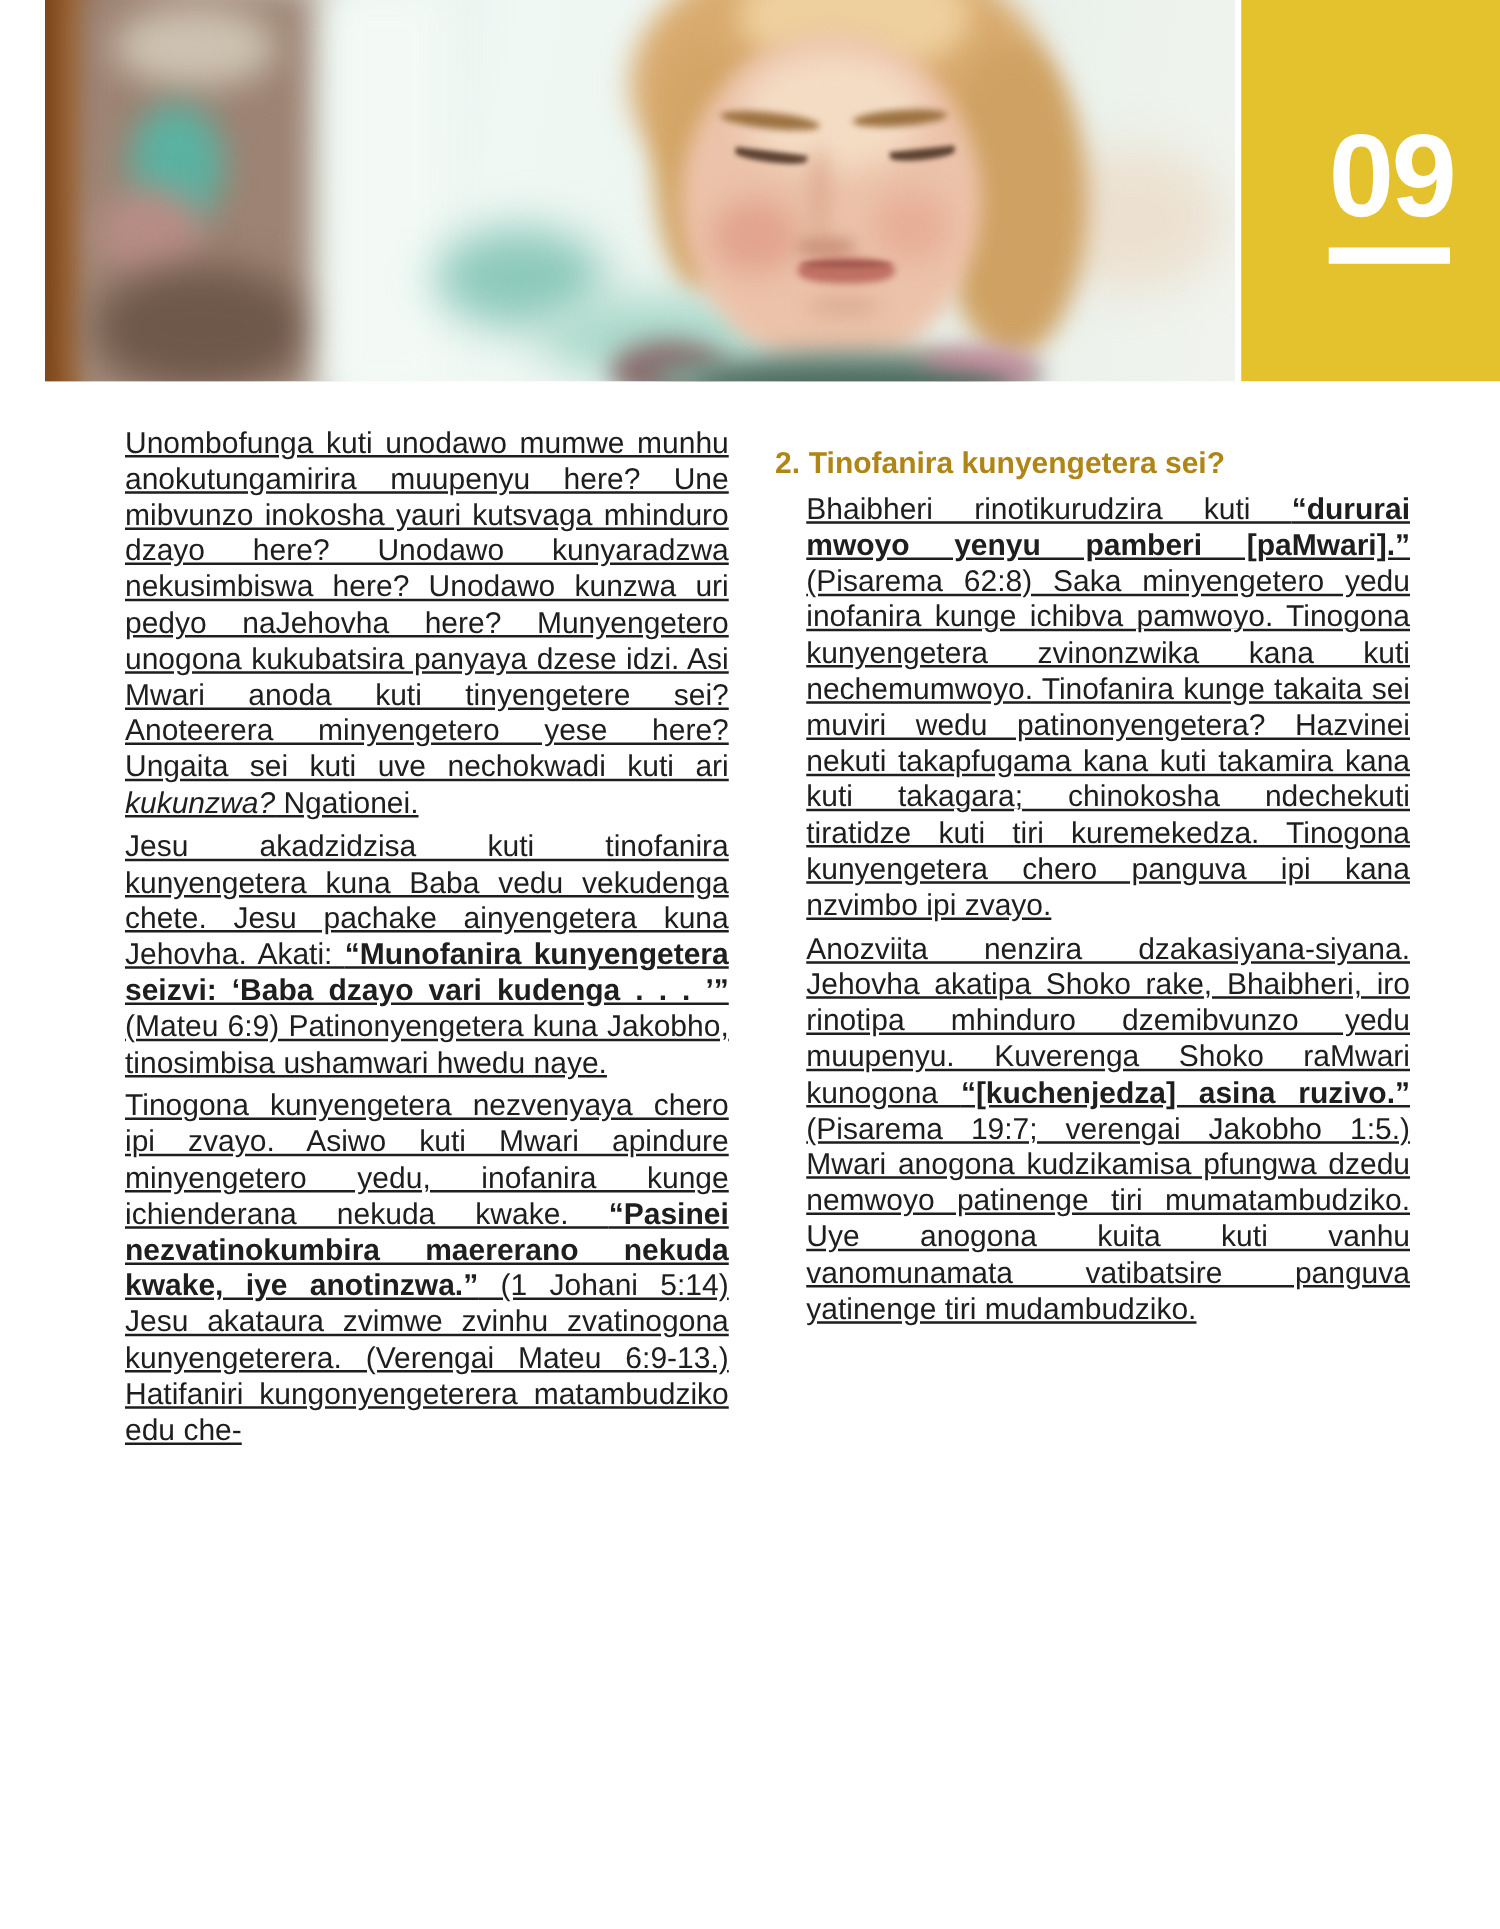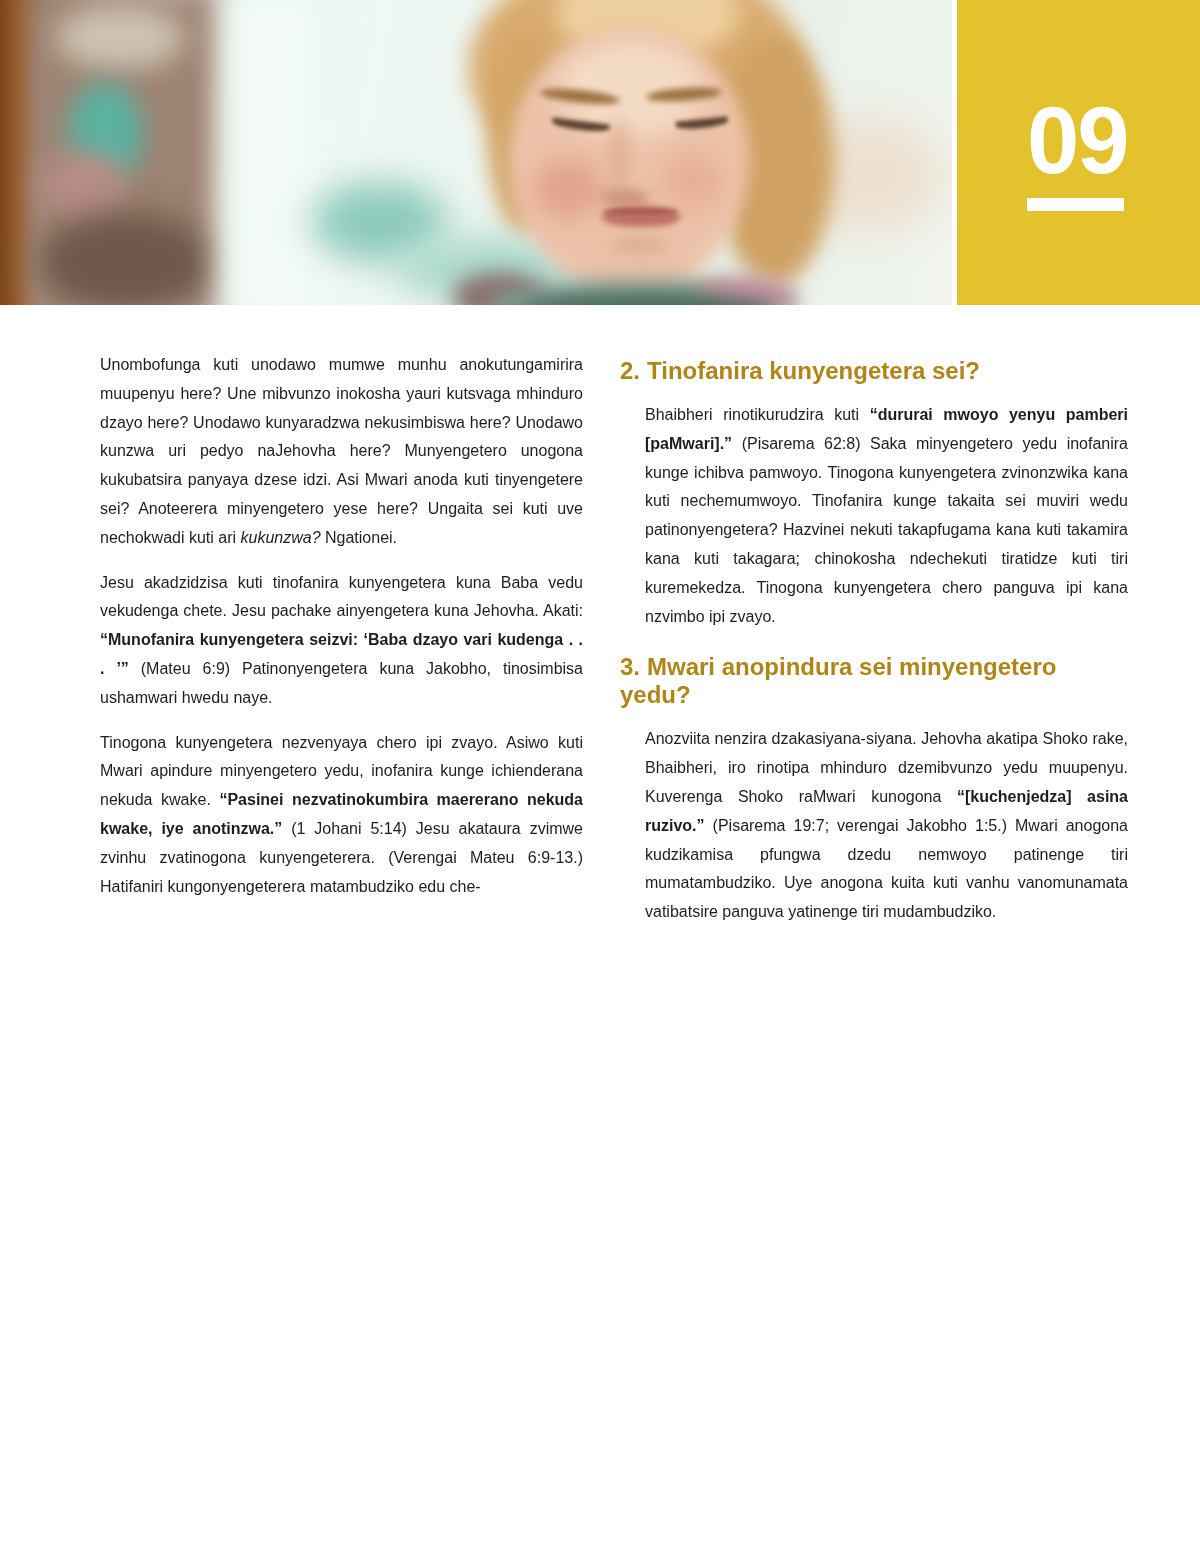--- a/index.html
+++ b/index.html
@@ -1,20 +1,20 @@
 <!DOCTYPE html>
 <html style="--accent: #E4C22E; --gold: #B08518; --text: #1E1E1E;"><head>
 <meta charset="utf-8">
 <style>
   html,body { margin:0; padding:0; background:#ffffff; }
   body { font-family:"Liberation Sans", sans-serif; }
   .page { position:relative; width:1200px; height:1543px; background:#ffffff; overflow:hidden; }
 
   
-  .hero { display:flex; height:305px; }
+  .hero { display:flex; height:305px;padding-left:36px; }
   .photo {
     position:relative; width:952px; height:305px; overflow:hidden; flex:0 0 auto;
     background:linear-gradient(100deg,#8a5a34 0%,#9c8274 5%,#c4b8a8 11%,#e2efe9 24%,#f0f8f4 38%,#ecf5f0 55%,#e7f0ea 72%,#edf2ec 88%,#f1f4ee 100%);
   }
   .ph { position:absolute; border-radius:50%; }
   .wood        { left:-8px; top:-8px; width:52px; height:330px; border-radius:0; background:linear-gradient(90deg,#6f3c15,#9a5c26 60%,rgba(154,92,38,0)); filter:blur(5px); }
   .shelf       { left:28px; top:-10px; width:195px; height:330px; border-radius:0; background:#9d8373; filter:blur(15px); }
   .shelf-top   { left:55px; top:5px; width:130px; height:65px; background:#cdc2b1; filter:blur(14px); }
   .shelf-teal  { left:68px; top:82px; width:75px; height:100px; background:#5ab2a1; filter:blur(13px); }
   .shelf-pink  { left:42px; top:150px; width:85px; height:75px; background:#b78d85; filter:blur(13px); }
@@ -50,21 +50,21 @@
   .lesson-number { position:absolute; left:70px; top:94px; font-size:94px; line-height:1; font-weight:700; color:#ffffff; letter-spacing:-2px; }
   .lesson-underline { position:absolute; left:70px; top:198px; width:97px; height:13px; background:#ffffff; }
 
   
   .title-wrap { margin:40px 0 0 75px; }
   h1.page-title { margin:0; width:770px; font-size:58px; line-height:60px; font-weight:700; letter-spacing:-1px; color:#141414; transform:scaleX(0.88); transform-origin:top left; }
 
   
   .columns { display:flex; gap:37px; margin:30px 72px 0 75px; }
   .col { flex:1; min-width:0; }
-  .para { margin:16px 0 4px 25px; font-size:16px; line-height:28.8px; text-align:justify; color:var(--text,#1E1E1E); }
+  .para { margin:6px 0 4px 25px; font-size:24px; line-height:28.8px; text-align:justify; color:var(--text,#1E1E1E);text-decoration:underline; }
   .sec-heading { margin:22px 0 9px 0; font-size:24px; line-height:28px; font-weight:700; color:var(--gold,#B08518); }
   .h-num { margin-right:7px; }
   .bold { font-weight:700; }
   .italic { font-style:italic; }
 </style>
 </head>
 <body>
 
 <div class="page">
 
@@ -112,18 +112,17 @@
 
   <main class="columns">
     <section class="col">
         <p class="para intro"><span>Unombofunga kuti unodawo mumwe munhu anokutungamirira muupenyu here? Une mibvunzo inokosha yauri kutsvaga mhinduro dzayo here? Unodawo kunyaradzwa nekusimbiswa here? Unodawo kunzwa uri pedyo naJehovha here? Munyengetero unogona kukubatsira panyaya dzese idzi. Asi Mwari anoda kuti tinyengetere sei? Anoteerera minyengetero yese here? Ungaita sei kuti uve nechokwadi kuti ari </span><span class="italic">kukunzwa?</span><span> Ngationei.</span></p>
         <p class="para"><span>Jesu akadzidzisa kuti tinofanira kunyengetera kuna Baba vedu vekudenga chete. Jesu pachake ainyengetera kuna Jehovha. Akati: </span><span class="bold">“Munofanira kunyengetera seizvi: ‘Baba dzayo vari kudenga . . . ’”</span><span> (Mateu 6:9) Patinonyengetera kuna Jakobho, tinosimbisa ushamwari hwedu naye.</span></p>
         <p class="para"><span>Tinogona kunyengetera nezvenyaya chero ipi zvayo. Asiwo kuti Mwari apindure minyengetero yedu, inofanira kunge ichienderana nekuda kwake. </span><span class="bold">“Pasinei nezvatinokumbira maererano nekuda kwake, iye anotinzwa.”</span><span> (1 Johani 5:14) Jesu akataura zvimwe zvinhu zvatinogona kunyengeterera. (Verengai Mateu 6:9-13.) Hatifaniri kungonyengeterera matambudziko edu che-</span></p>
       </section>
     <section class="col">
         <h3 class="sec-heading"><span class="h-num">2.</span><span>Tinofanira kunyengetera sei?</span></h3>
         <p class="para"><span>Bhaibheri rinotikurudzira kuti </span><span class="bold">“dururai mwoyo yenyu pamberi [paMwari].”</span><span> (Pisarema 62:8) Saka minyengetero yedu inofanira kunge ichibva pamwoyo. Tinogona kunyengetera zvinonzwika kana kuti nechemumwoyo. Tinofanira kunge takaita sei muviri wedu patinonyengetera? Hazvinei nekuti takapfugama kana kuti takamira kana kuti takagara; chinokosha ndechekuti tiratidze kuti tiri kuremekedza. Tinogona kunyengetera chero panguva ipi kana nzvimbo ipi zvayo.</span></p>
-        <h3 class="sec-heading"><span class="h-num">3.</span><span>Mwari anopindura sei minyengetero yedu?</span></h3>
         <p class="para"><span>Anozviita nenzira dzakasiyana-siyana. Jehovha akatipa Shoko rake, Bhaibheri, iro rinotipa mhinduro dzemibvunzo yedu muupenyu. Kuverenga Shoko raMwari kunogona </span><span class="bold">“[kuchenjedza] asina ruzivo.”</span><span> (Pisarema 19:7; verengai Jakobho 1:5.) Mwari anogona kudzikamisa pfungwa dzedu nemwoyo patinenge tiri mumatambudziko. Uye anogona kuita kuti vanhu vanomunamata vatibatsire panguva yatinenge tiri mudambudziko.</span></p>
       </section>
   </main>
 
 </div>
 
 </body></html>

